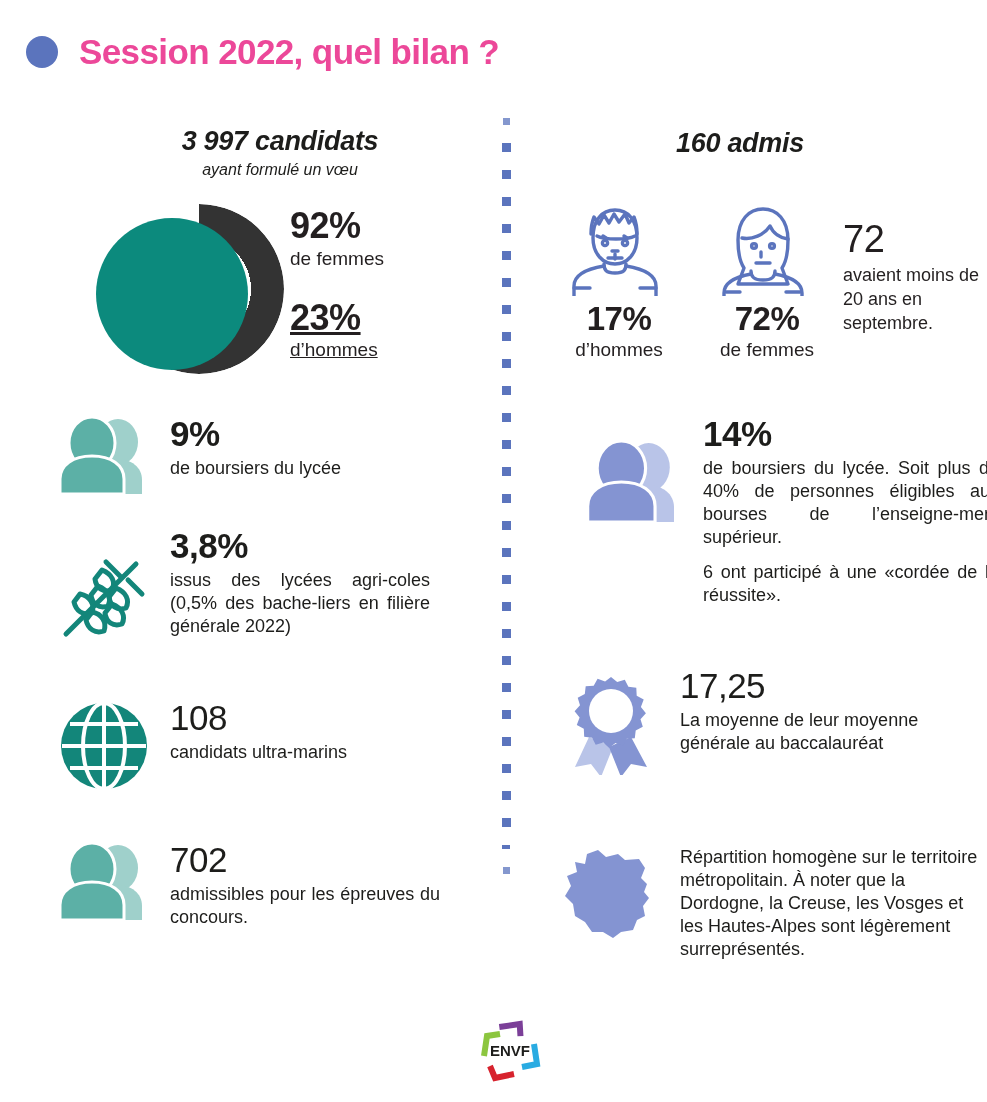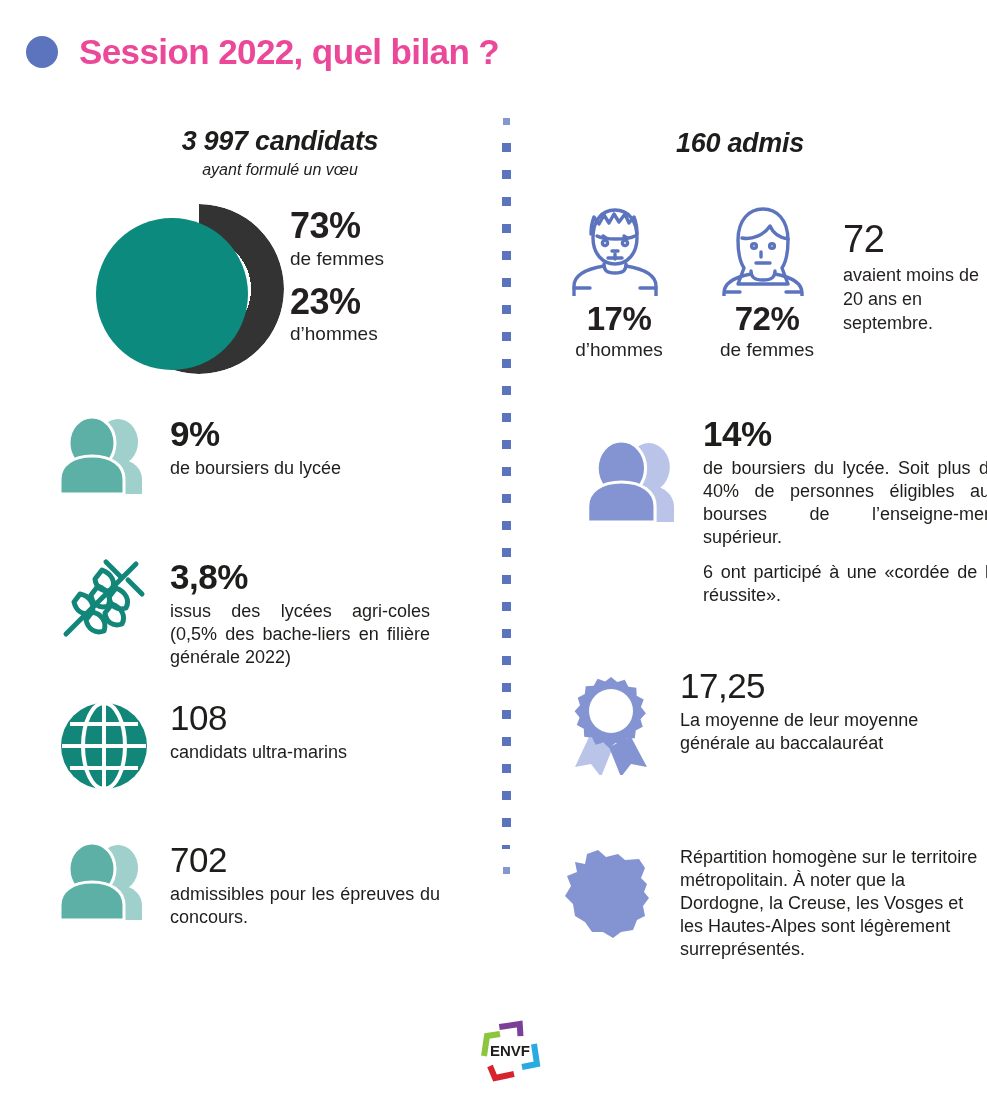--- a/index.html
+++ b/index.html
@@ -53,21 +53,21 @@
     -webkit-mask: radial-gradient(circle at 50% 50%, transparent 0 52px, #000 52px);
             mask: radial-gradient(circle at 50% 50%, transparent 0 52px, #000 52px);
   }
   .donut-disc {
     position: absolute; left: 0px; top: 22px; width: 152px; height: 152px;
     border-radius: 50%; background: #0c8a7d;
   }
   .donut-labels { position: absolute; left: 290px; top: 206px; }
   .donut-labels .pct { font-size: 36px; font-weight: bold; letter-spacing: -.5px; line-height: 1.1; }
   .donut-labels .lbl { font-size: 19px; margin-top: 2px; }
-  .donut-labels .grp + .grp { margin-top: 12px; }
+  .donut-labels .grp + .grp { margin-top: 28px; text-decoration: underline; }
 
   
   .gender-row { position: absolute; left: 560px; top: 196px; display: flex; gap: 30px; }
   .gender-item { width: 118px; text-align: center; }
   .gender-item .pct { font-size: 33px; font-weight: bold; letter-spacing: -.5px; margin-top: 4px; }
   .gender-item .lbl { font-size: 19px; margin-top: 1px; }
   .age-block { position: absolute; left: 843px; top: 220px; width: 140px; }
   .age-block .num { font-size: 38px; letter-spacing: -.5px; line-height: 1.0; }
   .age-block .lbl { font-size: 18px; line-height: 1.32; margin-top: 6px; }
 
@@ -122,21 +122,21 @@
       <i class="tiny"></i>
       <i class="sm"></i>
   </div>
 
   <div class="donut-wrap">
     <div class="donut-ring"></div>
     <div class="donut-disc"></div>
   </div>
   <div class="donut-labels">
     <div class="grp">
-      <div class="pct">73%</div>
+      <div class="pct">92%</div>
       <div class="lbl">de femmes</div>
     </div>
     <div class="grp">
       <div class="pct">23%</div>
       <div class="lbl">d’hommes</div>
     </div>
   </div>
 
   <div class="stat" style="left:56px; top:416px; width:420px;">
     <span class="icon" style="width:96px;height:80px;">
@@ -161,21 +161,21 @@
         <path d="M70 30 L84 44"></path>
         <path d="M44 20 c10 4 14 12 10 20 c-9 3 -16 -2 -17 -11z"></path>
         <path d="M58 38 c10 4 14 12 10 20 c-9 3 -16 -2 -17 -11z"></path>
         <path d="M40 36 c10 4 14 12 10 20 c-9 3 -16 -2 -17 -11z"></path>
         <path d="M54 54 c10 4 14 12 10 20 c-9 3 -16 -2 -17 -11z"></path>
         <path d="M22 44 c10 2 15 10 12 19 c-9 3 -16 -2 -18 -11z"></path>
         <path d="M34 62 c10 2 15 10 12 19 c-9 3 -16 -2 -18 -11z"></path>
       </svg>
     </span>
     <span class="txt" style="margin-left:18px; width:260px;">
-      <span class="big bold" style="display:block;margin-top:31px;">3,8%</span>
+      <span class="big bold" style="display:block;">3,8%</span>
       <span class="desc j" style="display:block;">issus des lycées agri-coles (0,5% des bache-liers en filière générale 2022)</span>
     </span>
   </div>
 
   <div class="stat" style="left:56px; top:700px; width:420px;">
     <span class="icon" style="width:96px;height:92px;">
       <svg width="88" height="88" viewBox="0 0 88 88">
         <circle cx="44" cy="44" r="43" fill="#13867a"></circle>
         <g fill="none" stroke="#ffffff" stroke-width="4">
           <ellipse cx="44" cy="44" rx="21" ry="43"></ellipse>

